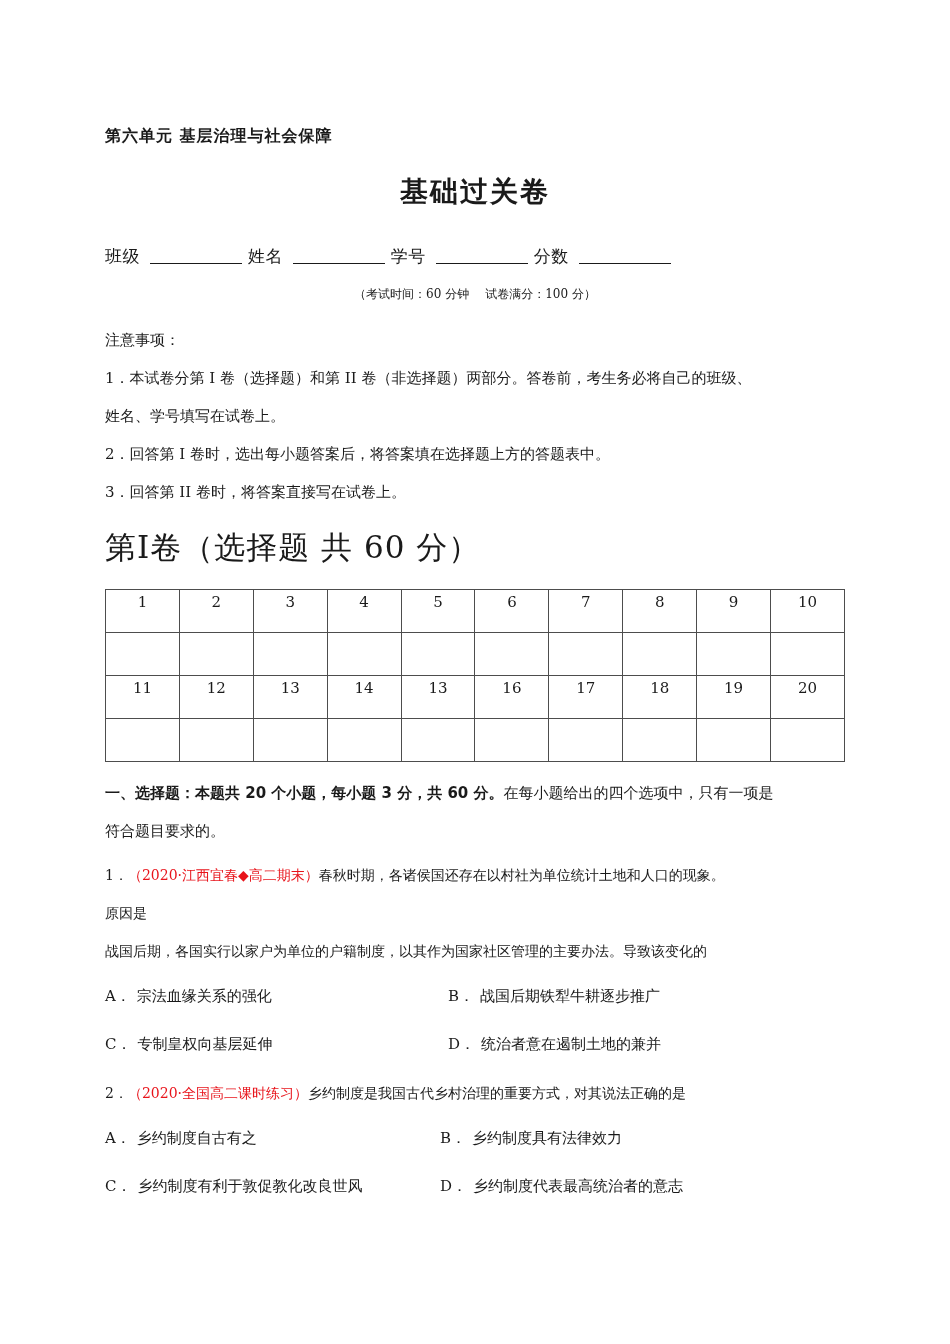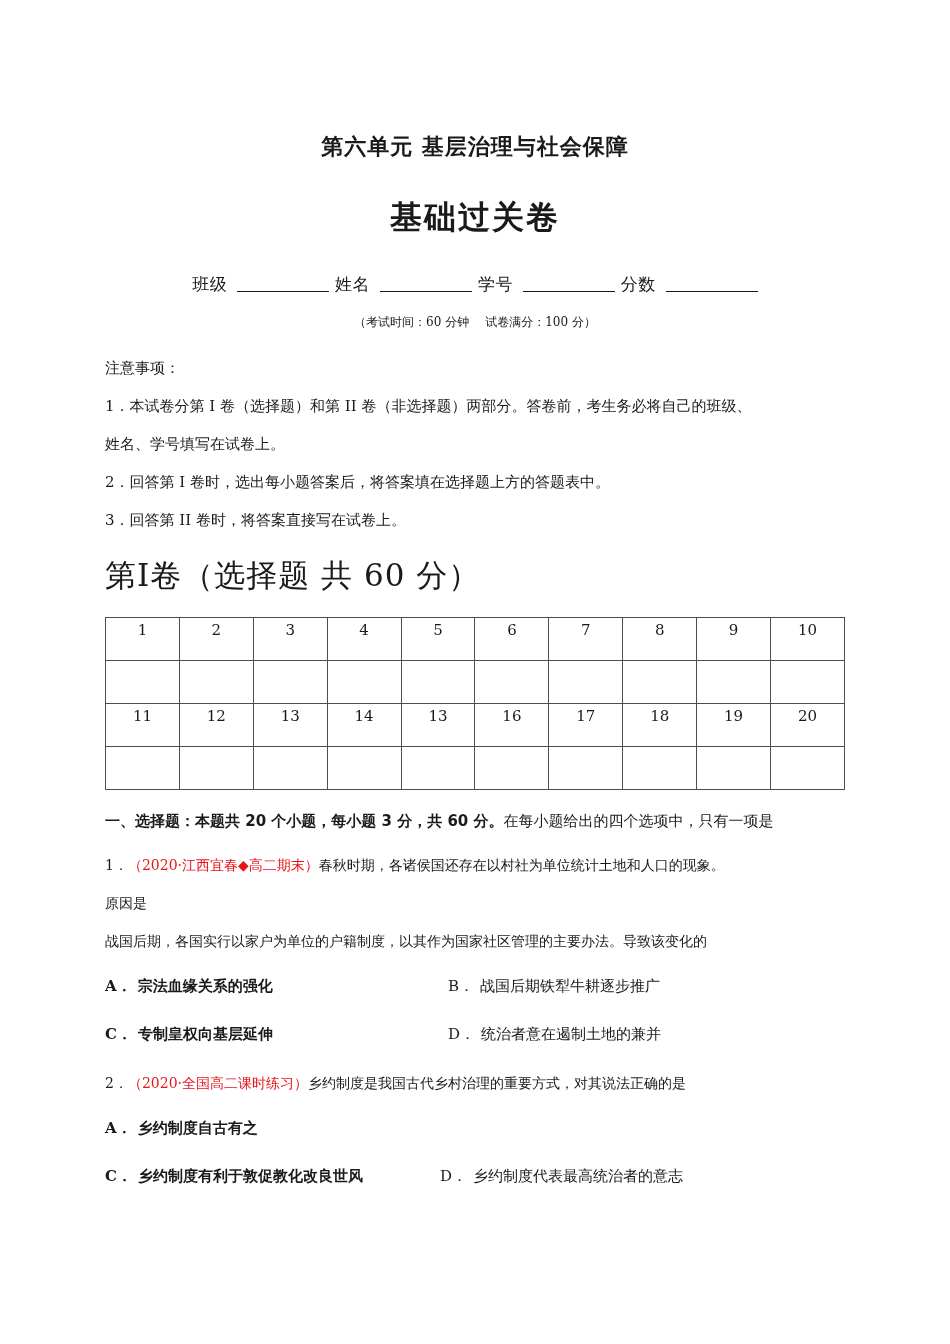--- a/index.html
+++ b/index.html
@@ -24,43 +24,41 @@
   }
   .content {
     position: absolute;
     left: 105px;
     top: 0;
     width: 740px;
   }
 
   
   .doc-title {
-    text-align: center;
-    font-size: 22px;
+    font-size: 16px;
     font-weight: bold;
     font-family: "DejaVu Sans", "Liberation Sans", sans-serif;
     letter-spacing: 1px;
-    margin: 8px;
+    margin: 0;
     padding-top: 126px;
     line-height: 1.2;
   }
   .doc-subtitle {
     text-align: center;
-    font-size: 32px;
+    font-size: 28px;
     font-weight: bold;
     font-family: "DejaVu Sans", "Liberation Sans", sans-serif;
     letter-spacing: 2px;
     margin: 0;
     padding-top: 30px;
     line-height: 1.2;
   }
 
   
   .info-line {
-    text-align: center;
     font-size: 17px;
     margin: 0;
     padding-top: 36px;
     letter-spacing: 0.5px;
     white-space: nowrap;
   }
   .info-line .fld { margin-right: 10px; }
   .info-line .blank {
     display: inline-block;
     width: 92px;
@@ -153,21 +151,20 @@
     display: block;
     position: relative;
     font-size: 15px;
     line-height: 48px;
     height: 48px;
     white-space: nowrap;
   }
   .opt-a, .opt-c {
     position: absolute;
     left: 0;
-    font-weight: bold;
   }
   .opt-b, .opt-d {
     position: absolute;
     left: 343px;
     text-align: right;
   }
   .opt-row.tight .opt-b,
   .opt-row.tight .opt-d {
     left: 335px;
   }
@@ -250,20 +247,21 @@
           <td class="blank-cell"></td>
           <td class="blank-cell"></td>
           <td class="blank-cell"></td>
           <td class="blank-cell"></td>
           <td class="blank-cell"></td>
         </tr>
       </tbody>
     </table>
 
     <p class="part-intro"><span class="lead">一、选择题：</span><span class="body-bold">本题共 20 个小题，每小题 3 分，共 60 分。</span><span>在每小题给出的四个选项中，只有一项是</span></p>
+    <p class="part-intro" style="padding-top:0">符合题目要求的。</p>
 
     <div class="question">
       <p class="q-stem"><span>1．</span><span class="src">（2020·江西宜春◆高二期末）</span><span>春秋时期，各诸侯国还存在以村社为单位统计土地和人口的现象。</span></p>
       <p class="q-stem">原因是</p>
       <p class="q-stem">战国后期，各国实行以家户为单位的户籍制度，以其作为国家社区管理的主要办法。导致该变化的</p>
       <div class="options">
         <div class="opt-row">
           <span class="opt-a"><span class="opt-label">A．</span><span>宗法血缘关系的强化</span></span>
           <span class="opt-b"><span class="opt-label">B．</span><span>战国后期铁犁牛耕逐步推广</span></span>
         </div>
@@ -272,20 +270,21 @@
           <span class="opt-d"><span class="opt-label">D．</span><span>统治者意在遏制土地的兼并</span></span>
         </div>
       </div>
     </div>
 
     <div class="question">
       <p class="q-stem"><span>2．</span><span class="src">（2020·全国高二课时练习）</span><span>乡约制度是我国古代乡村治理的重要方式，对其说法正确的是</span></p>
       <div class="options">
         <div class="opt-row tight">
           <span class="opt-a"><span class="opt-label">A．</span><span>乡约制度自古有之</span></span>
+          <span class="opt-b"><span class="opt-label">B．</span><span>乡约制度具有法律效力</span></span>
         </div>
         <div class="opt-row tight">
           <span class="opt-c"><span class="opt-label">C．</span><span>乡约制度有利于敦促教化改良世风</span></span>
           <span class="opt-d"><span class="opt-label">D．</span><span>乡约制度代表最高统治者的意志</span></span>
         </div>
       </div>
     </div>
 
   </div>
 </div>

